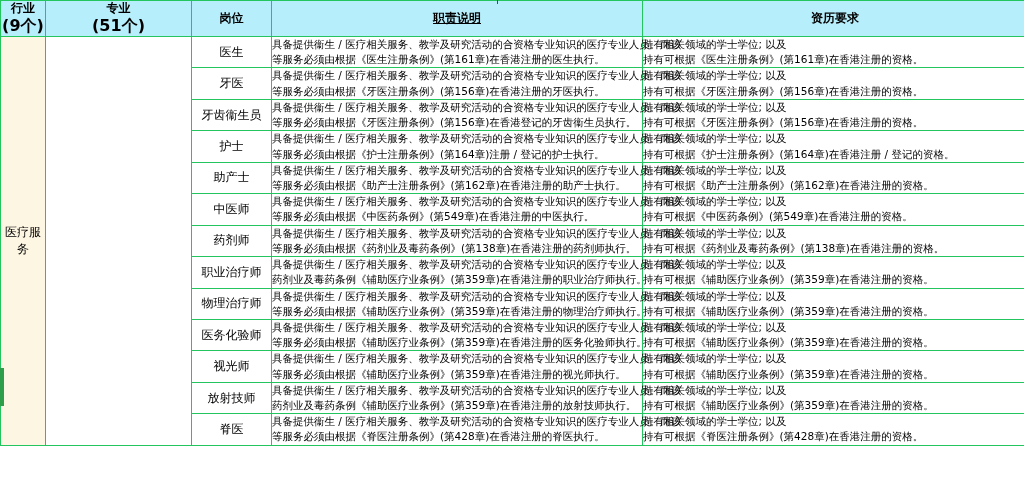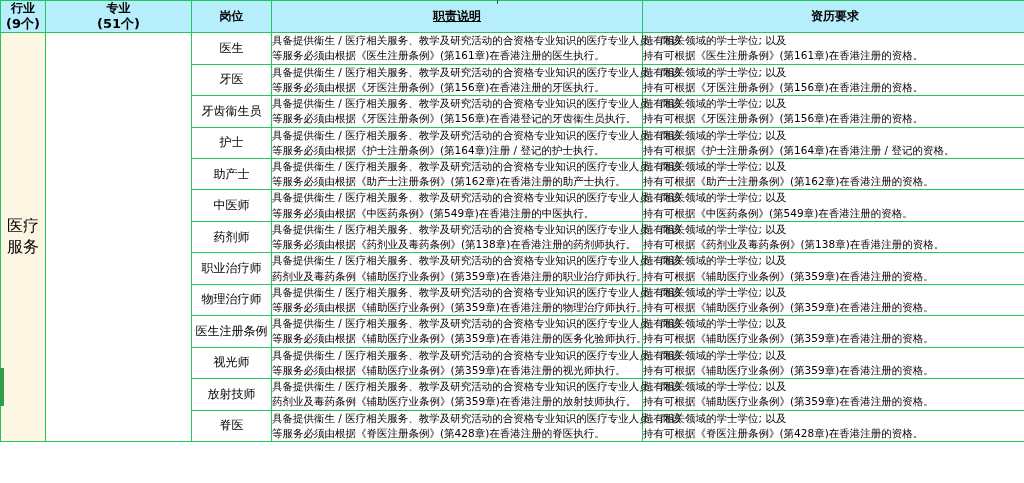--- a/index.html
+++ b/index.html
@@ -37,27 +37,27 @@
     text-align: center;
     height: 30px;
     line-height: 1.25;
   }
   thead th.h-industry { width: 44px; }
   thead th.h-major    { width: 145px; text-align: center; }
   thead th.h-post     { width: 79px; }
   thead th.h-duty     { width: 370px; text-decoration: underline; }
   thead th.h-qual     { width: 384px; }
 
-  .hdr2 { display: block; font-size: 13px; font-weight: bold; }
+  .hdr2 { display: block; font-size: 16px; font-weight: bold; }
 
   
   td.industry {
     background: #fdf6e3;
     text-align: center;
-    font-size: 16px;
+    font-size: 12px;
     color: #000;
     width: 44px;
   }
   
   td.major {
     background: #ffffff;
     text-align: center;
     font-size: 12px;
     width: 145px;
   }
@@ -218,21 +218,21 @@
           <td class="duty">
             <span class="ln">具备提供衞生 / 医疗相关服务、教学及研究活动的合资格专业知识的医疗专业人员。而该</span>
             <span class="ln">等服务必须由根据《辅助医疗业条例》(第359章)在香港注册的物理治疗师执行。</span>
           </td>
           <td class="qual">
             <span class="ln">持有相关领域的学士学位; 以及</span>
             <span class="ln">持有可根据《辅助医疗业条例》(第359章)在香港注册的资格。</span>
           </td>
         </tr>
         <tr>
-          <td class="post">医生注册条例</td>
+          <td class="post">医务化验师</td>
           <td class="duty">
             <span class="ln">具备提供衞生 / 医疗相关服务、教学及研究活动的合资格专业知识的医疗专业人员。而该</span>
             <span class="ln">等服务必须由根据《辅助医疗业条例》(第359章)在香港注册的医务化验师执行。</span>
           </td>
           <td class="qual">
             <span class="ln">持有相关领域的学士学位; 以及</span>
             <span class="ln">持有可根据《辅助医疗业条例》(第359章)在香港注册的资格。</span>
           </td>
         </tr>
         <tr>

